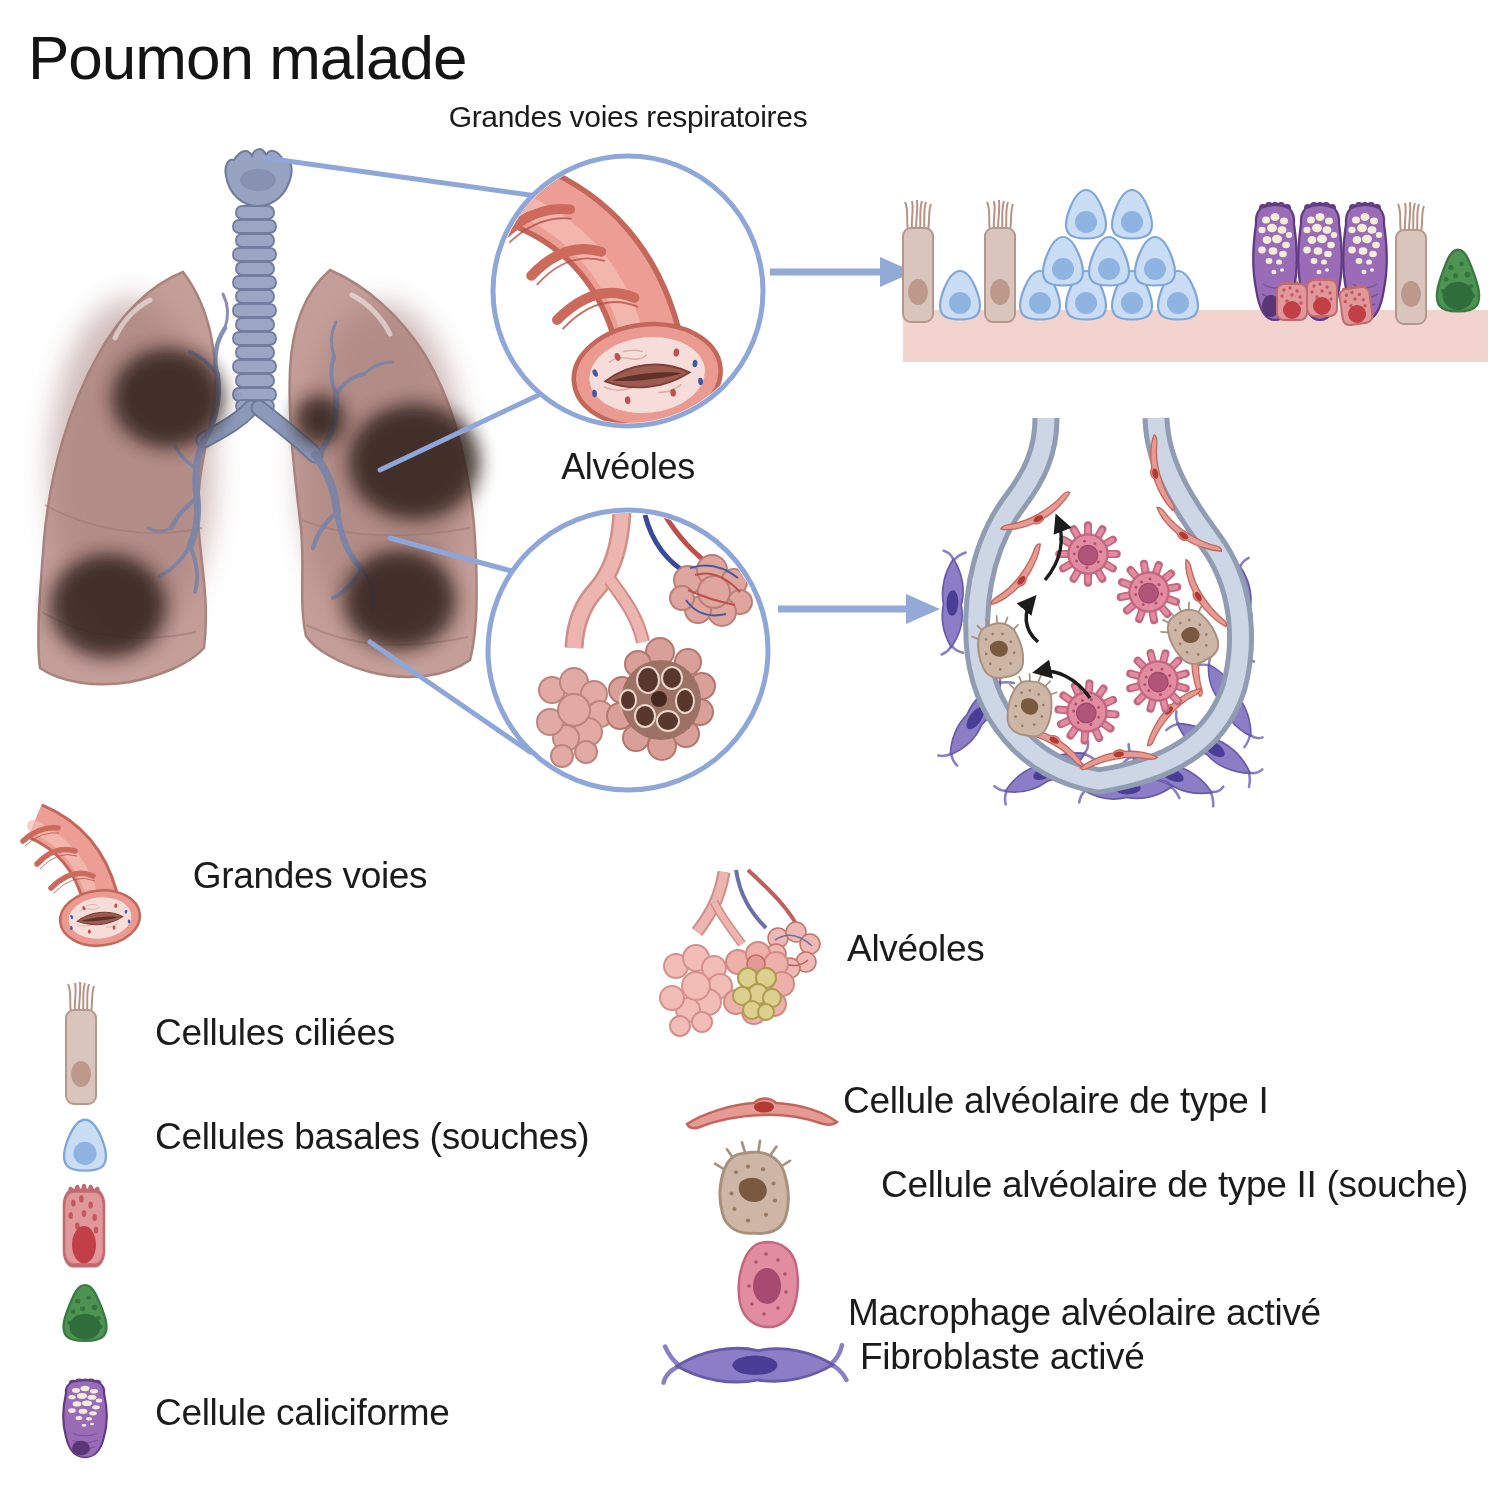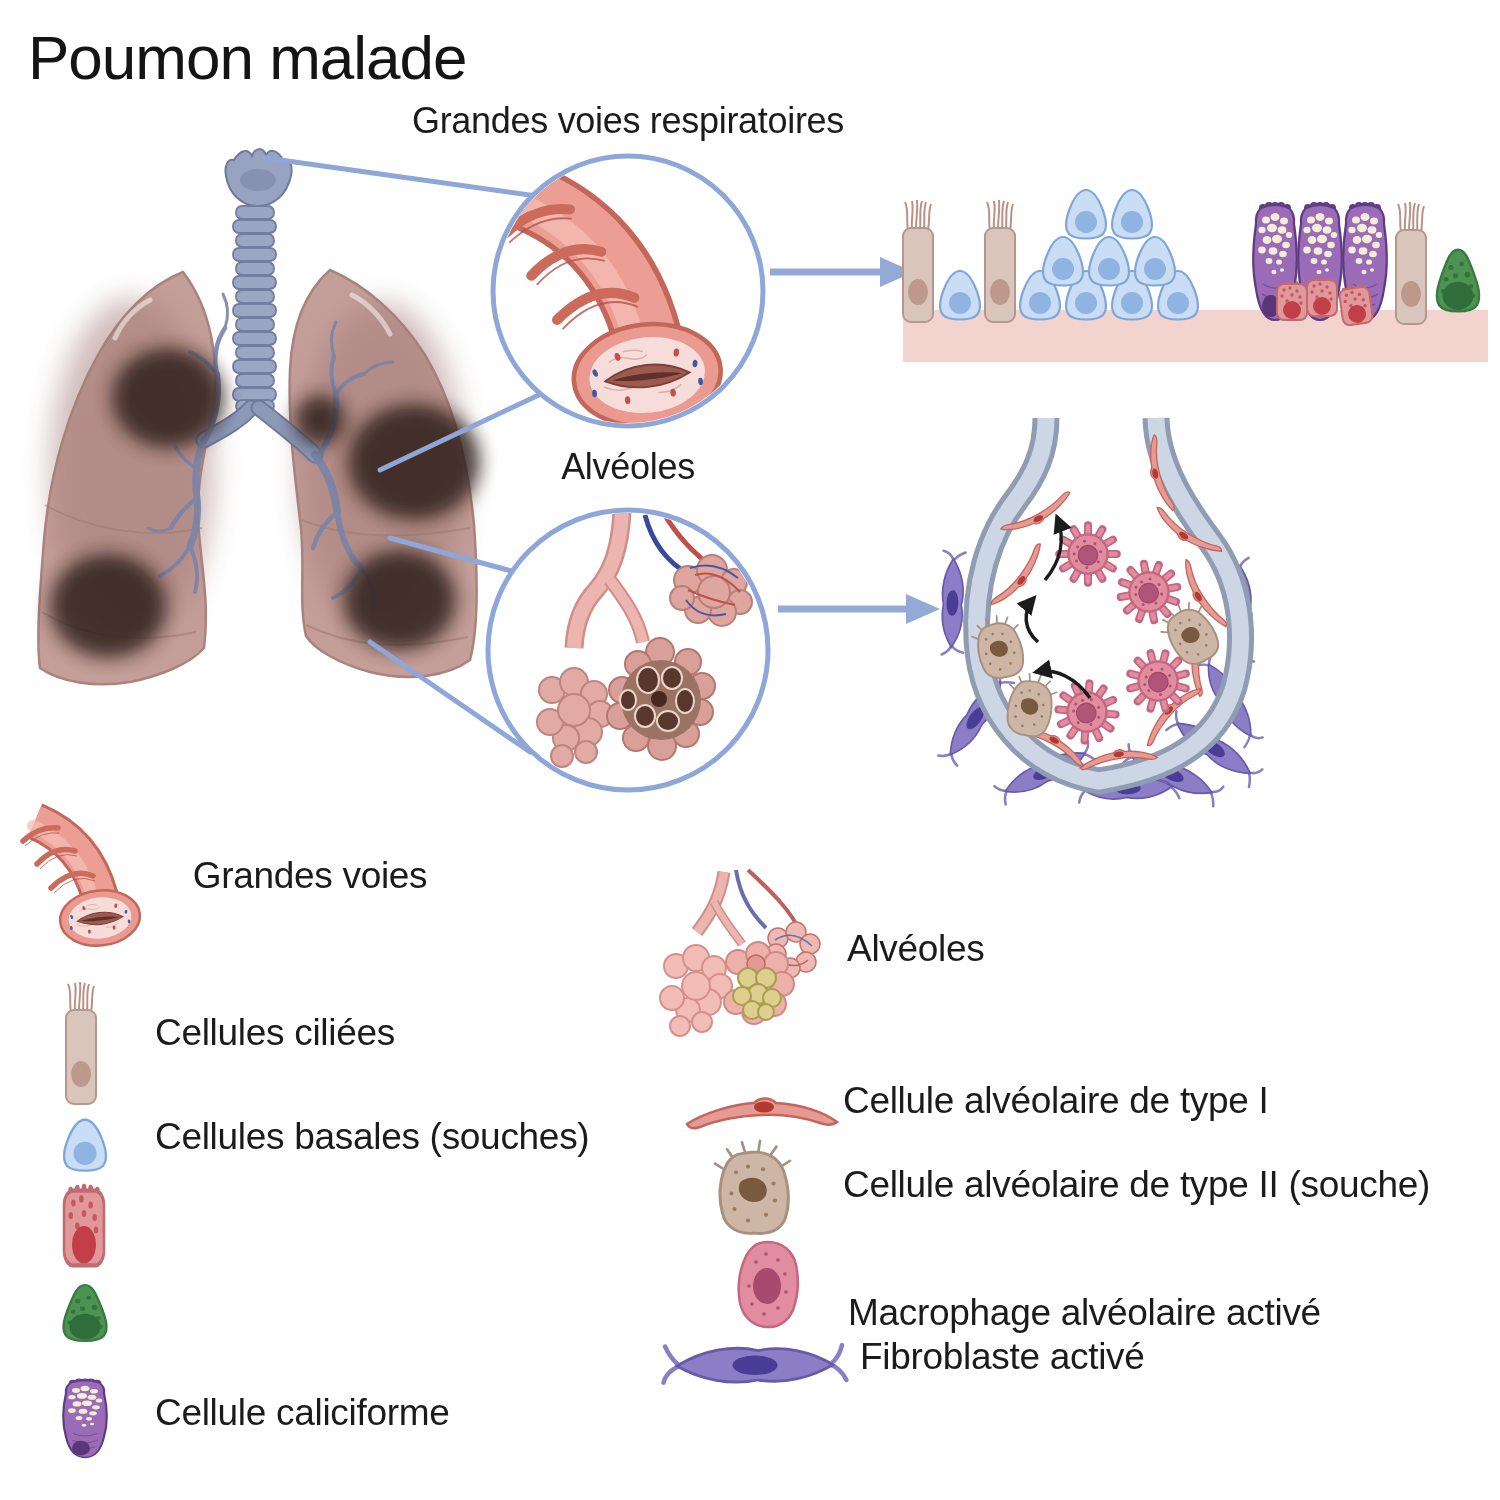--- a/index.html
+++ b/index.html
@@ -1,32 +1,32 @@
 <!DOCTYPE html>
 <html><head>
 <meta charset="utf-8">
 <style>
   html,body{margin:0;padding:0;background:#fff;}
   #canvas{position:relative;width:1500px;height:1500px;background:#ffffff;overflow:hidden;
           font-family:"Liberation Sans","DejaVu Sans",sans-serif;color:#1b1b1b;}
   svg{position:absolute;left:0;top:0;}
   .txt{position:absolute;white-space:nowrap;letter-spacing:-0.3px;}
   #title{left:28px;top:22px;font-size:62px;letter-spacing:-1px;color:#141414;}
-  #lbl-airways{left:398px;top:100px;width:460px;text-align:center;font-size:36px;}
+  #lbl-airways{left:398px;top:100px;width:460px;text-align:center;font-size:30px;}
   #lbl-alveoli{left:468px;top:446px;width:320px;text-align:center;font-size:36px;}
   .leg{font-size:37px;}
   #ll1{left:158px;top:852px;width:304px;text-align:center;line-height:1.32;white-space:normal;}
   #ll2{left:155px;top:1012px;}
   #ll3{left:155px;top:1116px;}
   #ll4{left:155px;top:1210px;}
   #ll5{left:155px;top:1288px;}
   #ll6{left:155px;top:1392px;}
   #rl1{left:847px;top:928px;}
   #rl2{left:843px;top:1080px;}
-  #rl3{left:843px;top:1164px;}
+  #rl3{left:881px;top:1164px;}
   #rl4{left:848px;top:1252px;margin-top:40px;}
   #rl5{left:860px;top:1336px;}
 </style>
 </head>
 <body>
 
 <div id="canvas">
 
 <svg width="1500" height="1500" viewBox="0 0 1500 1500">
   <defs>

